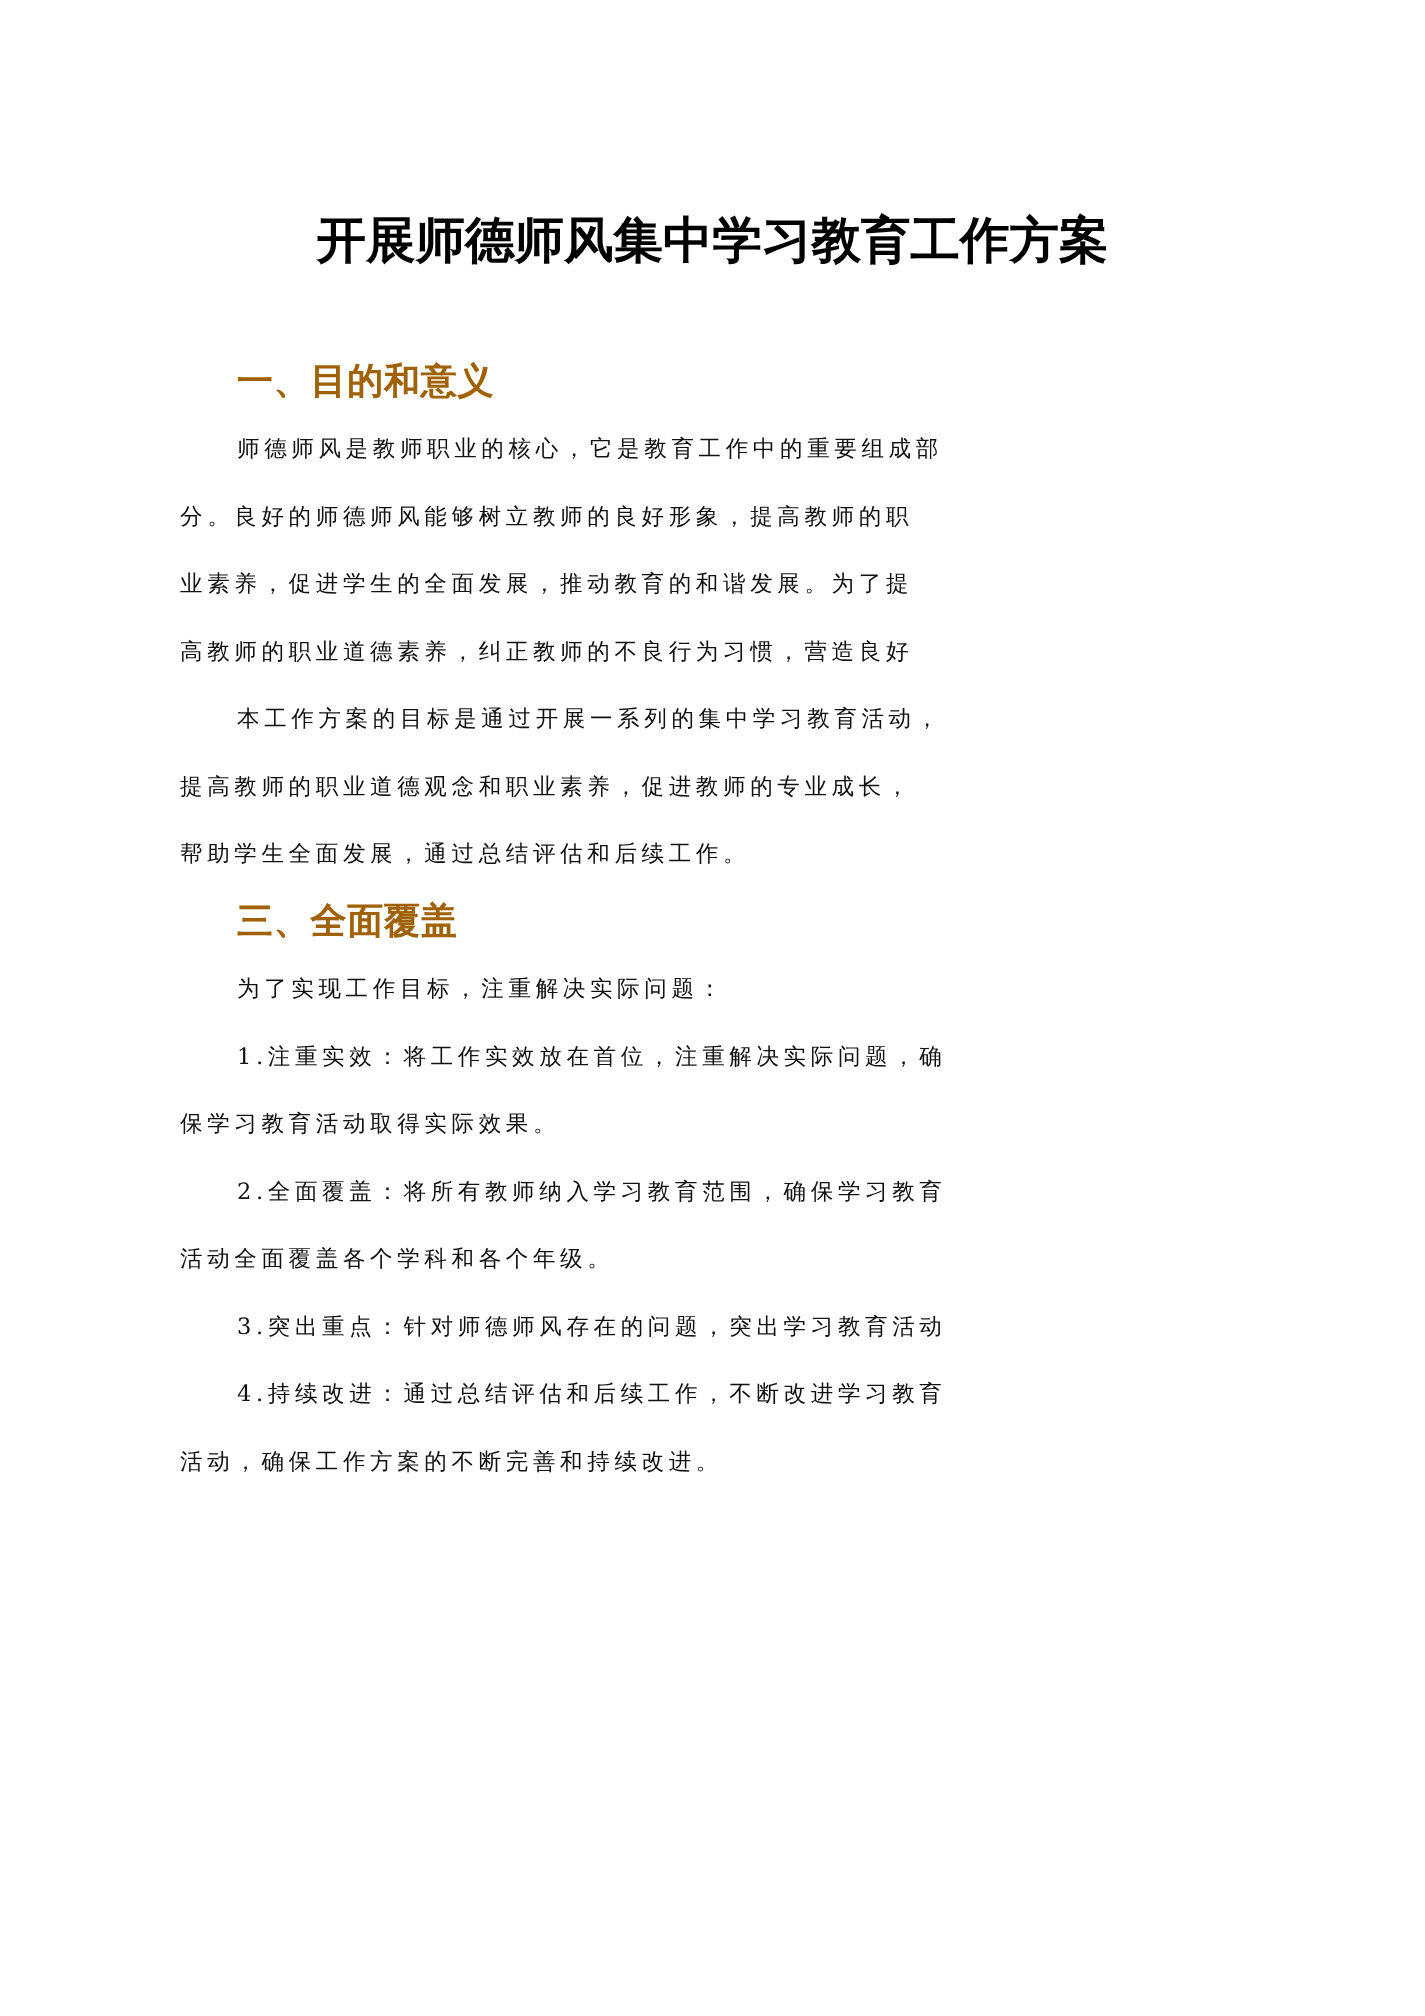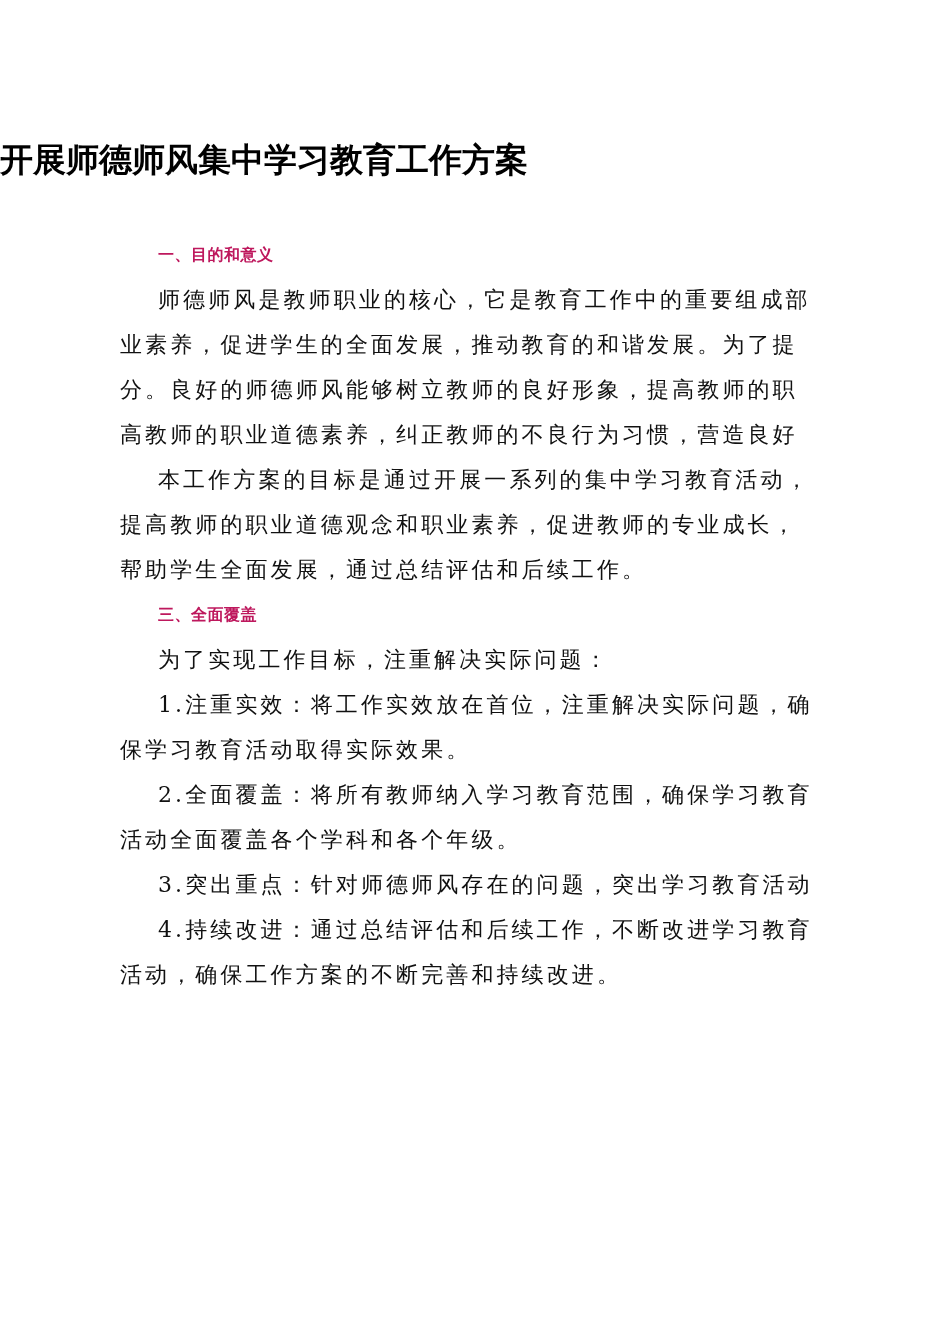--- a/index.html
+++ b/index.html
@@ -20,69 +20,69 @@
       top: 0;
       width: 950px;
       height: 1344px;
       background: #ffffff;
     }
     .title {
       position: absolute;
       left: 0;
       width: 950px;
       top: 138px;
-      text-align: left;
+      text-align: center;
       font-family: "DejaVu Serif", "Liberation Serif", serif;
       font-weight: bold;
       font-size: 33px;
       line-height: 44px;
       letter-spacing: 0px;
       color: #000000;
     }
     .content {
       position: absolute;
       left: 120px;
       top: 232px;
       width: 712px;
     }
     .line {
       height: 45px;
       line-height: 45px;
       font-family: "DejaVu Serif", "Liberation Serif", serif;
-      font-size: 22px;
+      font-size: 15px;
       white-space: nowrap;
       overflow: visible;
       letter-spacing: 3.1px;
       color: #111111;
     }
     .line.indent {
       padding-left: 38px;
     }
     .line.heading {
       font-family: "DejaVu Sans", "Liberation Sans", sans-serif;
       font-weight: bold;
-      font-size: 16px;
+      font-size: 24px;
       letter-spacing: 0.5px;
       padding-left: 38px;
-      color: #be185d;
+      color: #a16207;
     }
     .line.tight { letter-spacing: 2.6px; }
   </style>
 </head>
 <body>
 
 <div class="page">
   <div class="title">开展师德师风集中学习教育工作方案</div>
 
   <div class="content">
 
     <div class="line heading">一、目的和意义</div>
     <div class="line indent">师德师风是教师职业的核心，它是教育工作中的重要组成部</div>
+    <div class="line">分。良好的师德师风能够树立教师的良好形象，提高教师的职</div>
     <div class="line">业素养，促进学生的全面发展，推动教育的和谐发展。为了提</div>
-    <div class="line">分。良好的师德师风能够树立教师的良好形象，提高教师的职</div>
     <div class="line">高教师的职业道德素养，纠正教师的不良行为习惯，营造良好</div>
 
     <div class="line indent">本工作方案的目标是通过开展一系列的集中学习教育活动，</div>
     <div class="line">提高教师的职业道德观念和职业素养，促进教师的专业成长，</div>
     <div class="line">帮助学生全面发展，通过总结评估和后续工作。</div>
 
     <div class="line heading">三、全面覆盖</div>
     <div class="line indent">为了实现工作目标，注重解决实际问题：</div>
     <div class="line indent">1.注重实效：将工作实效放在首位，注重解决实际问题，确</div>
     <div class="line">保学习教育活动取得实际效果。</div>

